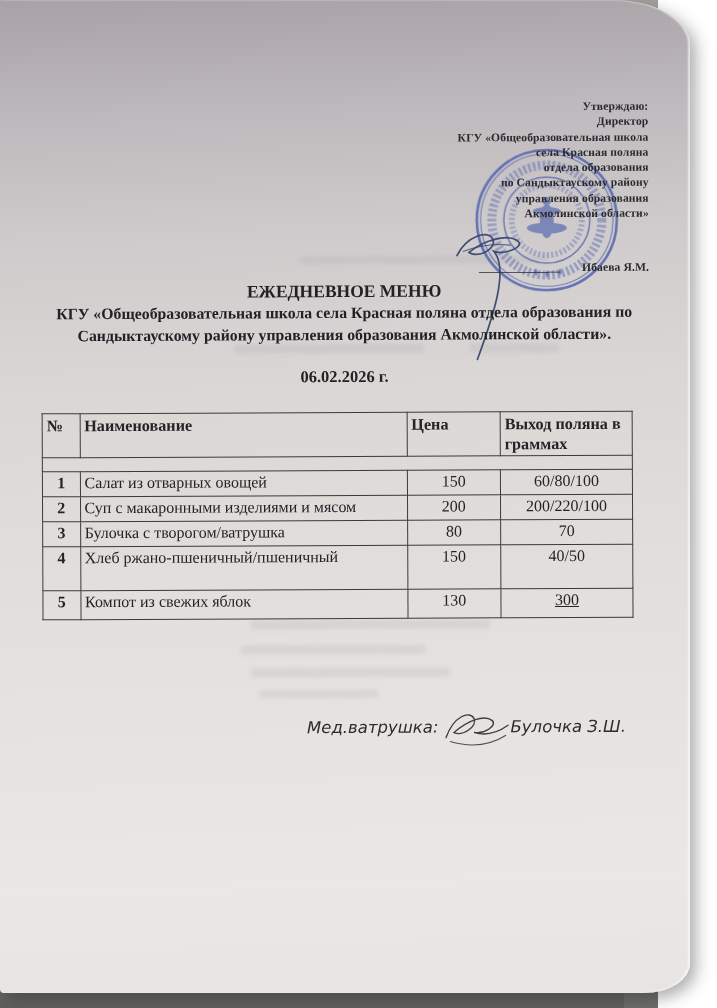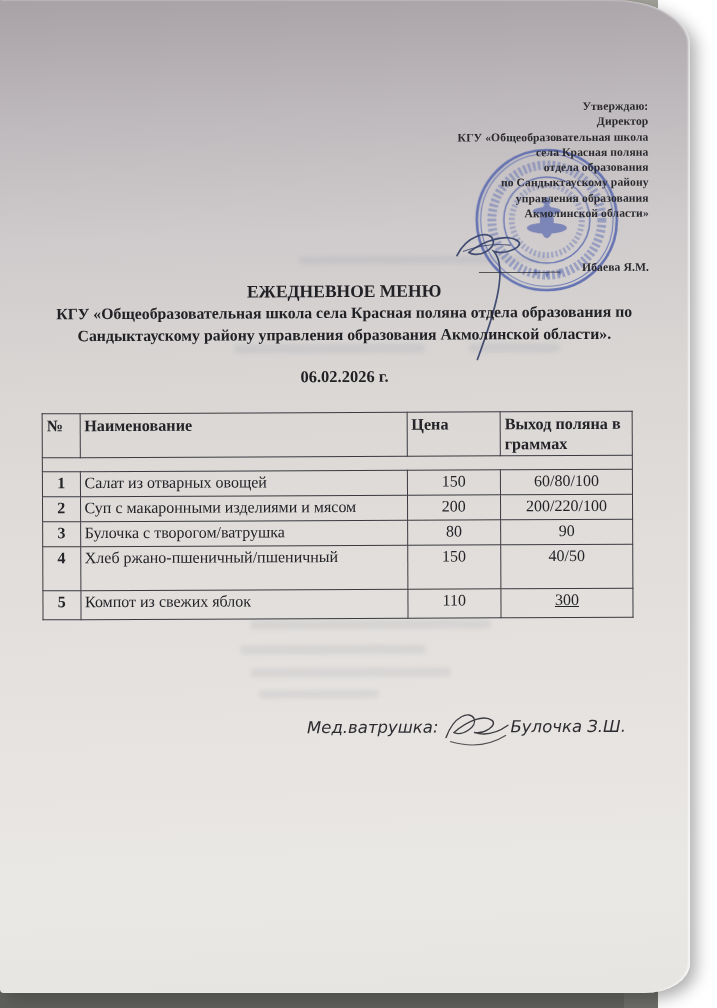--- a/index.html
+++ b/index.html
@@ -150,32 +150,32 @@
         <tr class="r">
           <td class="num">2</td>
           <td class="name">Суп с макаронными изделиями и мясом</td>
           <td class="price">200</td>
           <td class="out">200/220/100</td>
         </tr>
         <tr class="r">
           <td class="num">3</td>
           <td class="name">Булочка с творогом/ватрушка</td>
           <td class="price">80</td>
-          <td class="out">90</td>
+          <td class="out">70</td>
         </tr>
         <tr class="r4">
           <td class="num">4</td>
           <td class="name">Хлеб ржано-пшеничный/пшеничный</td>
           <td class="price">150</td>
           <td class="out">40/50</td>
         </tr>
         <tr class="r5">
           <td class="num">5</td>
           <td class="name">Компот из свежих яблок</td>
-          <td class="price">110</td>
+          <td class="price">130</td>
           <td class="out out-underline">300</td>
         </tr>
       </tbody>
         </table>
 
       <div class="medrow">
         <span>Мед.ватрушка:</span>
         <span class="sig">
           <svg width="74" height="46" viewBox="0 0 74 46">
             <path d="M6,32 C14,10 30,5 34,13 C38,21 22,31 14,27 C28,15 44,9 52,15 C58,20 44,29 34,27 C46,31 58,27 68,20" fill="none" stroke="#35353a" stroke-width="1.4" stroke-linecap="round" opacity="0.95"></path>

